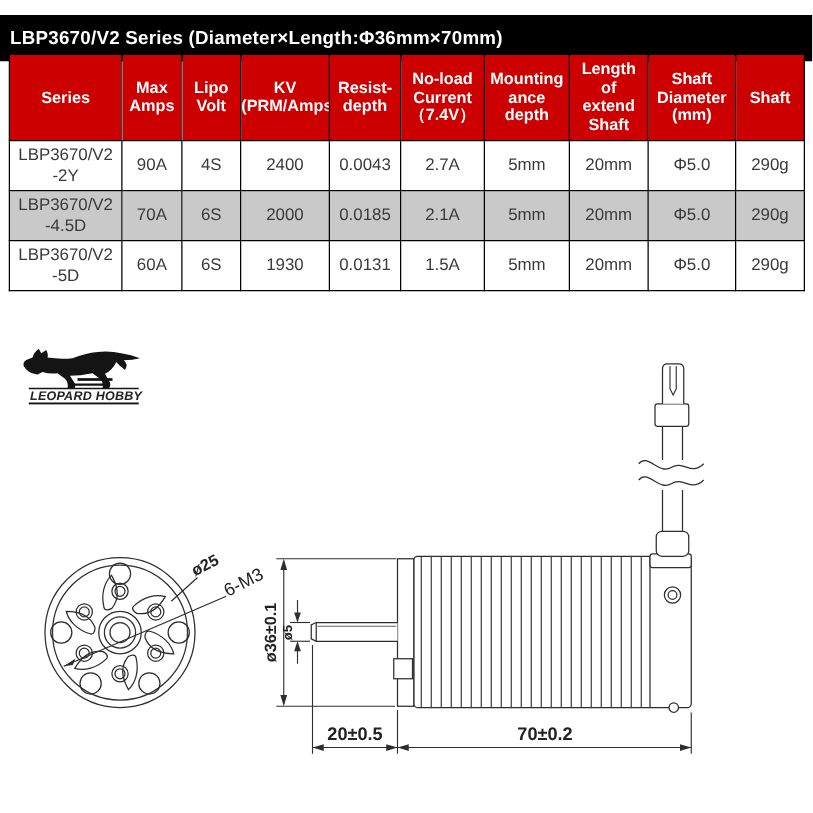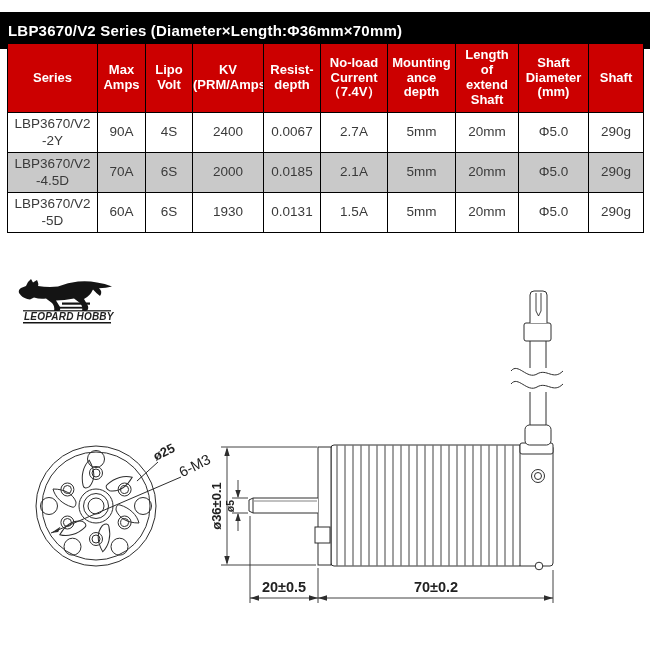--- a/index.html
+++ b/index.html
@@ -94,21 +94,21 @@
     </thead>
     <tbody>
       <tr>
         <td>
             <span>LBP3670/V2</span>
             <span>-2Y</span>
           </td>
         <td>90A</td>
         <td>4S</td>
         <td>2400</td>
-        <td>0.0067</td>
+        <td>0.0043</td>
         <td>2.7A</td>
         <td>5mm</td>
         <td>20mm</td>
         <td>Φ5.0</td>
         <td>290g</td>
       </tr>
       <tr class="alt">
         <td>
             <span>LBP3670/V2</span>
             <span>-4.5D</span>

